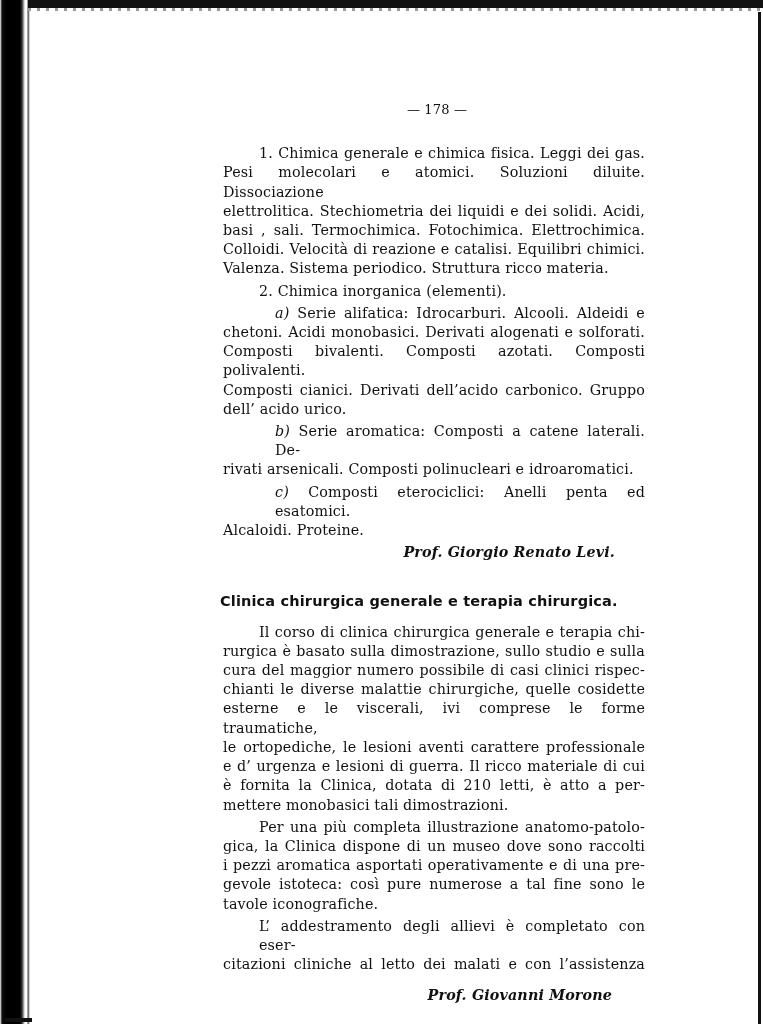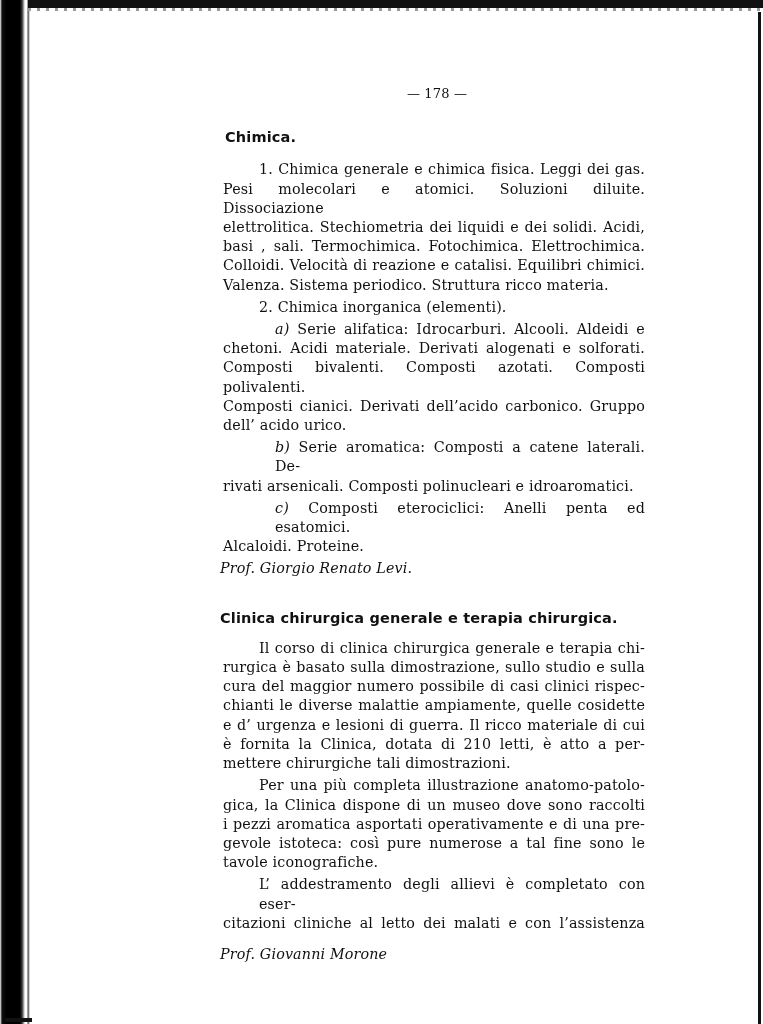--- a/index.html
+++ b/index.html
@@ -18,66 +18,65 @@
     position: absolute; left: 28px; top: 8px; width: 735px; height: 3px;
     background: repeating-linear-gradient(to right, #999 0 3px, #fff 3px 9px);
   }
   .scan-right {
     position: absolute; left: 758px; top: 12px; width: 3px; height: 1012px; background: #111;
   }
   .scan-bottom-left {
     position: absolute; left: 5px; top: 1018px; width: 27px; height: 4px; background: #111;
   }
   .page {
-    position: absolute; left: 220px; top: 84px; width: 428px;
+    position: absolute; left: 220px; top: 100px; width: 428px;
     font-size: 14.3px; line-height: 19.2px; letter-spacing: 0.15px;
   }
   .page-number { text-align: center; font-size: 13px; margin-bottom: 25px; padding-left: 6px; }
   .section-title {
     font-family: "DejaVu Sans", "Liberation Sans", sans-serif; font-weight: bold;
     font-size: 14.5px; margin: 0 0 13px 0; padding-left: 5px;
   }
   .section-title.second { margin-top: 30px; margin-bottom: 11px; padding-left: 0; }
   p { margin: 3px; text-align: justify; }
-  .signature { font-style: italic; font-weight: normal; padding-right: 33px; margin-top: 2px; }
+  .signature { text-align: right; font-style: italic; font-weight: bold; padding-right: 33px; margin-top: 2px; }
   .signature.second { padding-right: 36px; margin-top: 12px; }
   .para-line { display: block; text-align-last: justify; }
   .para-line.last { text-align-last: left; }
   .ital { font-style: italic; }
 </style>
 </head>
 <body>
 
 <div class="scan-left"></div>
 <div class="scan-top"></div>
 <div class="scan-top2"></div>
 <div class="scan-right"></div>
 <div class="scan-bottom-left"></div>
 
 <div class="page">
   <div class="page-number">— 178 —</div>
 
   <div>
-    <h2 class="section-title">Chimica.</h2>
 
     <p>
       <span class="para-line" style="padding-left:36px">1. Chimica generale e chimica fisica. Leggi dei gas.</span>
       <span class="para-line">Pesi molecolari e atomici. Soluzioni diluite. Dissociazione</span>
       <span class="para-line">elettrolitica. Stechiometria dei liquidi e dei solidi. Acidi,</span>
       <span class="para-line">basi , sali. Termochimica. Fotochimica. Elettrochimica.</span>
       <span class="para-line">Colloidi. Velocità di reazione e catalisi. Equilibri chimici.</span>
       <span class="para-line last">Valenza. Sistema periodico. Struttura ricco materia.</span>
     </p>
     <p>
       <span class="para-line last" style="padding-left:36px">2. Chimica inorganica (elementi).</span>
     </p>
 
     <p>
       <span class="para-line" style="padding-left:52px"><span class="ital">a)</span> <span>Serie alifatica: Idrocarburi. Alcooli. Aldeidi e</span></span>
-      <span class="para-line">chetoni. Acidi materiale. Derivati alogenati e solforati.</span>
+      <span class="para-line">chetoni. Acidi monobasici. Derivati alogenati e solforati.</span>
       <span class="para-line">Composti bivalenti. Composti azotati. Composti polivalenti.</span>
       <span class="para-line">Composti cianici. Derivati dell’acido carbonico. Gruppo</span>
       <span class="para-line last">dell’ acido urico.</span>
     </p>
 
     <p>
       <span class="para-line" style="padding-left:52px"><span class="ital">b)</span> <span>Serie aromatica: Composti a catene laterali. De-</span></span>
       <span class="para-line last">rivati arsenicali. Composti polinucleari e idroaromatici.</span>
     </p>
 
@@ -89,24 +88,26 @@
     <div class="signature">Prof. Giorgio Renato Levi.</div>
   </div>
 
   <div>
     <h2 class="section-title second">Clinica chirurgica generale e terapia chirurgica.</h2>
 
     <p>
       <span class="para-line" style="padding-left:36px">Il corso di clinica chirurgica generale e terapia chi-</span>
       <span class="para-line">rurgica è basato sulla dimostrazione, sullo studio e sulla</span>
       <span class="para-line">cura del maggior numero possibile di casi clinici rispec-</span>
-      <span class="para-line">chianti le diverse malattie ampiamente, quelle cosidette</span>
+      <span class="para-line">chianti le diverse malattie chirurgiche, quelle cosidette</span>
+      <span class="para-line">esterne e le viscerali, ivi comprese le forme traumatiche,</span>
+      <span class="para-line">le ortopediche, le lesioni aventi carattere professionale</span>
       <span class="para-line">e d’ urgenza e lesioni di guerra. Il ricco materiale di cui</span>
       <span class="para-line">è fornita la Clinica, dotata di 210 letti, è atto a per-</span>
-      <span class="para-line last">mettere chirurgiche tali dimostrazioni.</span>
+      <span class="para-line last">mettere monobasici tali dimostrazioni.</span>
     </p>
 
     <p>
       <span class="para-line" style="padding-left:36px">Per una più completa illustrazione anatomo-patolo-</span>
       <span class="para-line">gica, la Clinica dispone di un museo dove sono raccolti</span>
       <span class="para-line">i pezzi aromatica asportati operativamente e di una pre-</span>
       <span class="para-line">gevole istoteca: così pure numerose a tal fine sono le</span>
       <span class="para-line last">tavole iconografiche.</span>
     </p>
 

